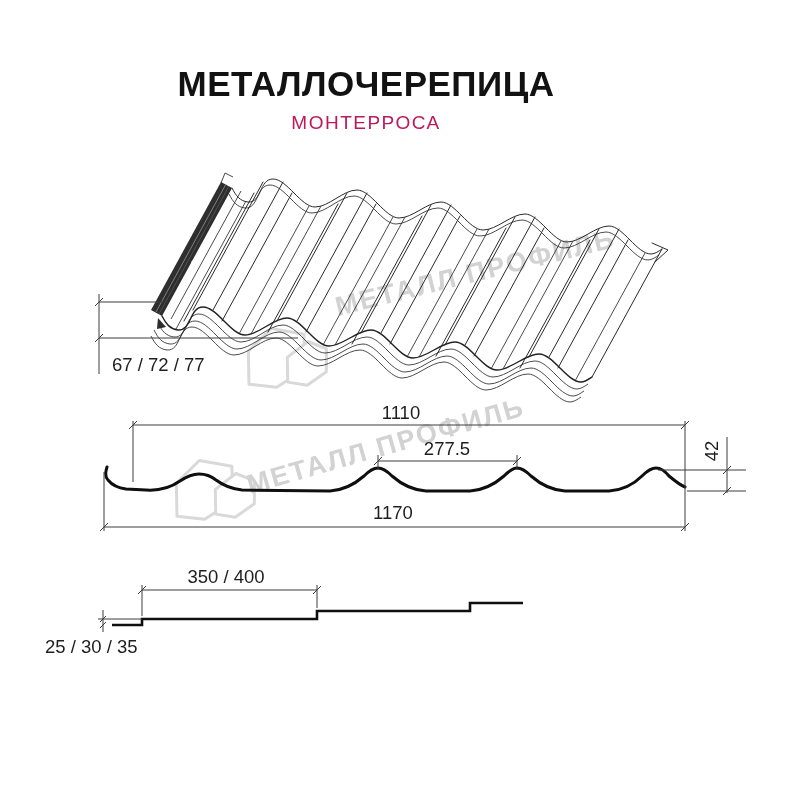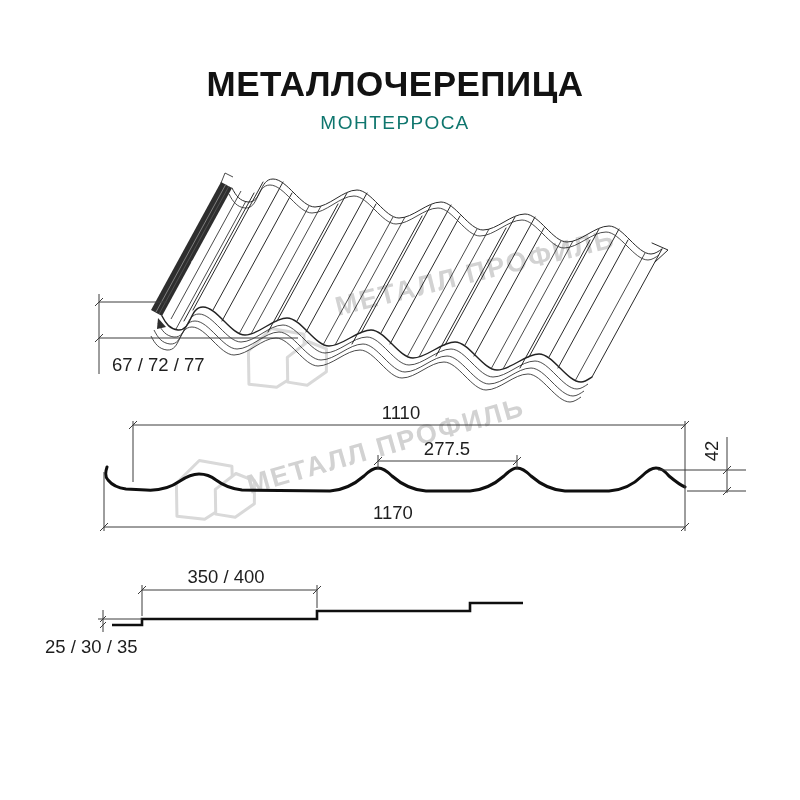--- a/index.html
+++ b/index.html
@@ -1,20 +1,20 @@
 <!DOCTYPE html>
 <html><head>
 <meta charset="utf-8">
 <style>
   html,body{margin:0;padding:0;background:#fff;}
   .page{position:relative;width:800px;height:800px;background:#ffffff;overflow:hidden;
         font-family:"Liberation Sans", sans-serif;}
-  .hdr{position:absolute;left:0;top:64px;width:732px;text-align:center;z-index:3;margin-left:29px;}
+  .hdr{position:absolute;left:0;top:64px;width:732px;text-align:center;z-index:3;}
   .hdr h1{margin:0;font-size:35px;font-weight:bold;letter-spacing:.5px;color:#121212;}
-  .hdr .sub{margin-top:8px;font-size:19px;font-weight:normal;letter-spacing:1.5px;color:#0f766e;}
+  .hdr .sub{margin-top:8px;font-size:19px;font-weight:normal;letter-spacing:1.5px;color:#be185d;}
   svg{position:absolute;left:0;top:0;z-index:1;}
   .art{stroke:#2a2a2a;fill:none;stroke-width:1;stroke-linejoin:round;stroke-linecap:round;}
   .artbold{stroke:#222;fill:none;stroke-width:1.4;stroke-linejoin:round;stroke-linecap:round;}
   .thin{stroke:#2a2a2a;fill:none;stroke-width:.85;}
   .dim{stroke:#3c3c3c;fill:none;stroke-width:1;}
   .dimtxt{font-family:"Liberation Sans",sans-serif;font-size:18.5px;fill:#1e1e1e;}
   .profile{stroke:#0f0f0f;fill:none;stroke-width:3;stroke-linecap:round;stroke-linejoin:round;}
   .step{stroke:#0f0f0f;fill:none;stroke-width:2.6;stroke-linejoin:miter;}
   .wmtxt{font-family:"Liberation Sans",sans-serif;font-size:27px;font-weight:bold;
          letter-spacing:2px;fill:#d2d2d2;}

